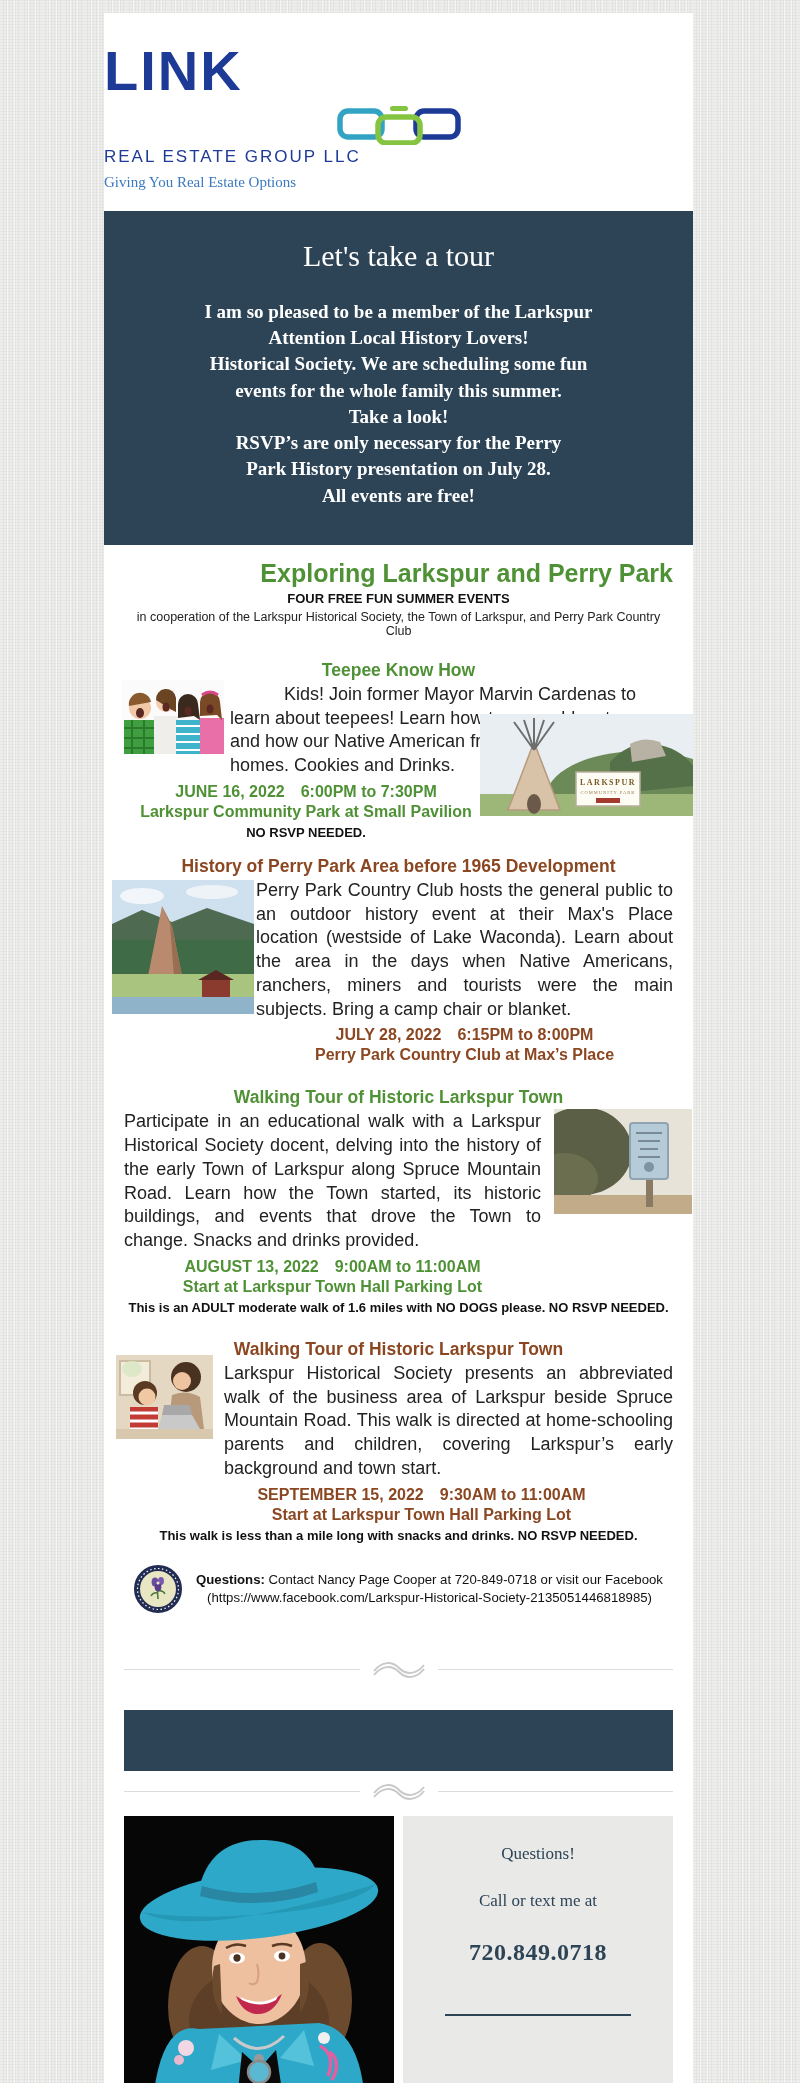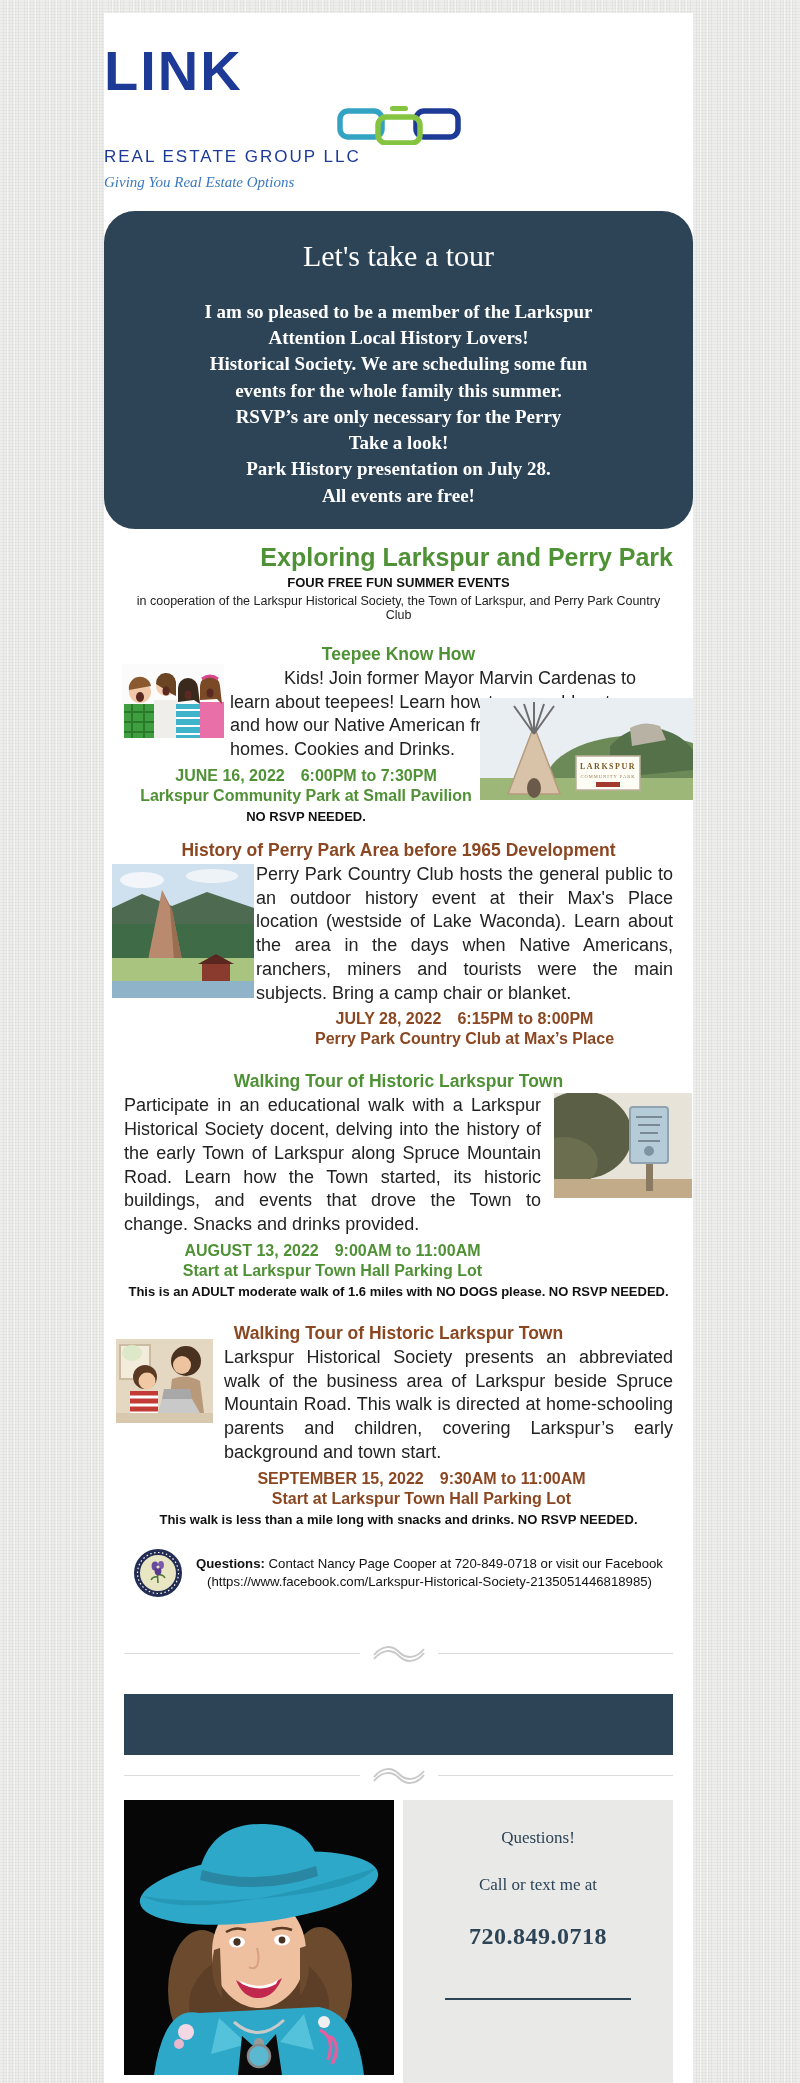--- a/index.html
+++ b/index.html
@@ -12,24 +12,24 @@
       repeating-linear-gradient(90deg, rgba(255,255,255,.55) 0 1px, transparent 1px 7px);
     padding:13px 0 21px 0;
   }
   .email{width:589px;margin-left:104px;background:#ffffff;}
 
   
   .logo-block{text-align:left;padding:30px 0 20px;}
   .link-word{font-size:56px;font-weight:bold;color:#1d3a96;letter-spacing:2px;line-height:1;}
   .chain{margin:4px auto 2px;display:block;}
   .link-sub{font-size:17px;color:#1d3a96;letter-spacing:2px;margin-top:2px;}
-  .link-tag{font-family:"Liberation Serif",serif;font-style:italic;color:#3b79c0;font-size:15px;margin-top:7px;}
-
-  
-  .hero{background:#2d4457;color:#ffffff;text-align:center;padding:28px 40px 20px;border-radius:31px;}
+  .link-tag{font-family:"Liberation Serif",serif;color:#3b79c0;font-size:15px;margin-top:7px;}
+
+  
+  .hero{background:#2d4457;color:#ffffff;text-align:center;padding:28px 40px 36px;}
   .hero-title{font-family:"Liberation Serif",serif;font-weight:normal;font-size:30px;margin:0 0 26px;}
   .hero-lines div{font-family:"Liberation Serif",serif;font-weight:bold;font-size:19px;line-height:1.38;}
 
   
   .events{padding:6px 20px 0;color:#111;}
   .intro-title{color:#4f9135;font-size:25px;font-weight:bold;text-align:right;margin:8px 0 3px;}
   .intro-sub{font-size:13px;font-weight:bold;text-align:center;color:#111;}
   .intro-coop{font-size:12.5px;text-align:center;margin-top:4px;color:#222;}
   .event{position:relative;}
   .ev-title{font-size:17.5px;font-weight:bold;text-align:center;margin:0 0 2px;}
@@ -115,22 +115,22 @@
         <div class="link-tag">Giving You Real Estate Options</div>
       </header>
 
       <section class="hero">
         <h1 class="hero-title">Let's take a tour</h1>
         <div class="hero-lines">
           <div>I am so pleased to be a member of the Larkspur</div>
           <div>Attention Local History Lovers!</div>
           <div>Historical Society. We are scheduling some fun</div>
           <div>events for the whole family this summer.</div>
+          <div>Take a look!</div>
           <div>RSVP’s are only necessary for the Perry</div>
-          <div>Take a look!</div>
           <div>Park History presentation on July 28.</div>
           <div>All events are free!</div>
         </div>
       </section>
 
       <section class="events">
         <h2 class="intro-title">Exploring Larkspur and Perry Park</h2>
         <div class="intro-sub">FOUR FREE FUN SUMMER EVENTS</div>
         <div class="intro-coop">in cooperation of the Larkspur Historical Society, the Town of Larkspur, and Perry Park Country Club</div>
 

